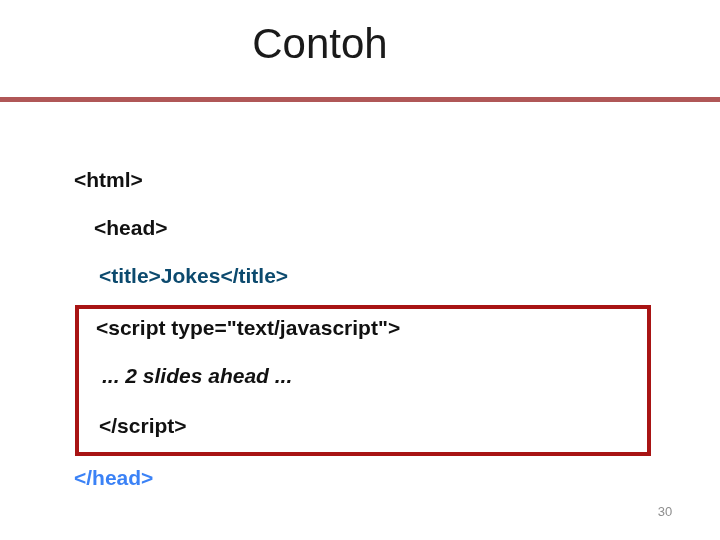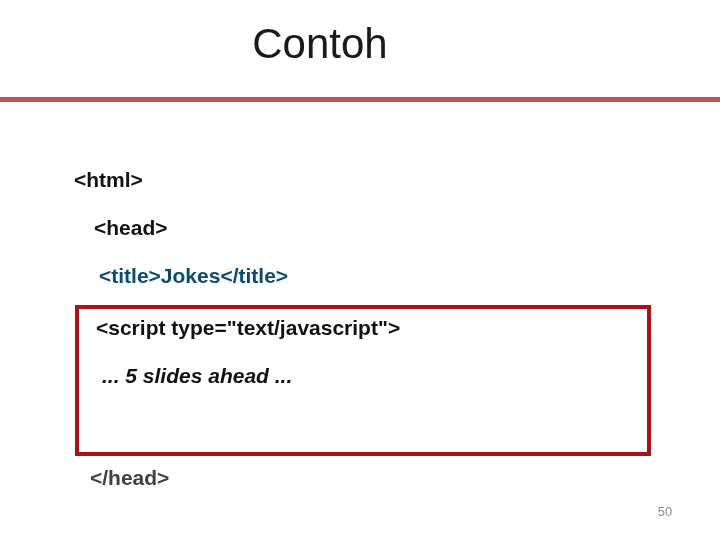--- a/index.html
+++ b/index.html
@@ -87,20 +87,21 @@
   <div class="code-line line-html-open" style="color: rgb(17, 17, 17);">&lt;html&gt;</div>
 
   <div class="code-line line-head-open" style="color: rgb(17, 17, 17);">&lt;head&gt;</div>
 
   <div class="code-line line-title" style="color: #0c4a6e;">&lt;title&gt;Jokes&lt;/title&gt;</div>
 
   <div class="highlight-box" style="border-color: rgb(168, 20, 20);"></div>
 
   <div class="code-line line-script-open" style="color: rgb(17, 17, 17);">&lt;script type="text/javascript"&gt;</div>
 
-  <div class="code-line italic line-script-body" style="color: rgb(17, 17, 17);">... 5 slides ahead ...</div>
+  <div class="code-line italic line-script-body" style="color: rgb(17, 17, 17);">... 2 slides ahead ...</div>
 
+  <div class="code-line line-script-close" style="color: rgb(17, 17, 17);">&lt;/script&gt;</div>
 
-  <div class="code-line line-head-close" style="color: #404040; margin-left: 16px;">&lt;/head&gt;</div>
+  <div class="code-line line-head-close" style="color: #3b82f6;">&lt;/head&gt;</div>
 
-  <div class="page-number" style="color: rgb(142, 142, 142);">50</div>
+  <div class="page-number" style="color: rgb(142, 142, 142);">30</div>
 
 </div>
 
 </body></html>

